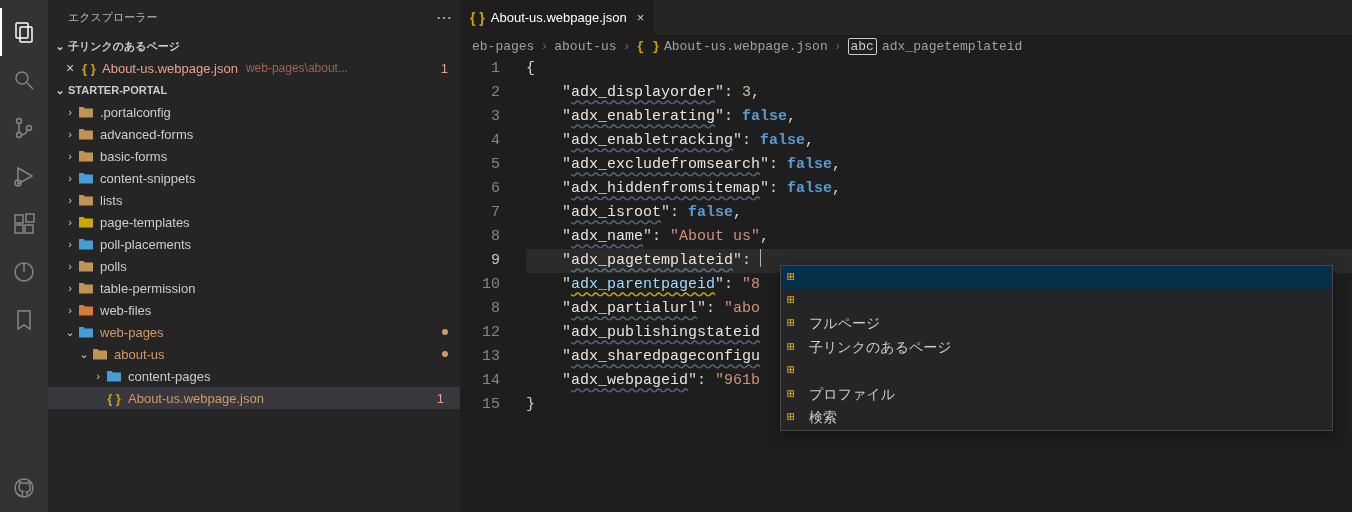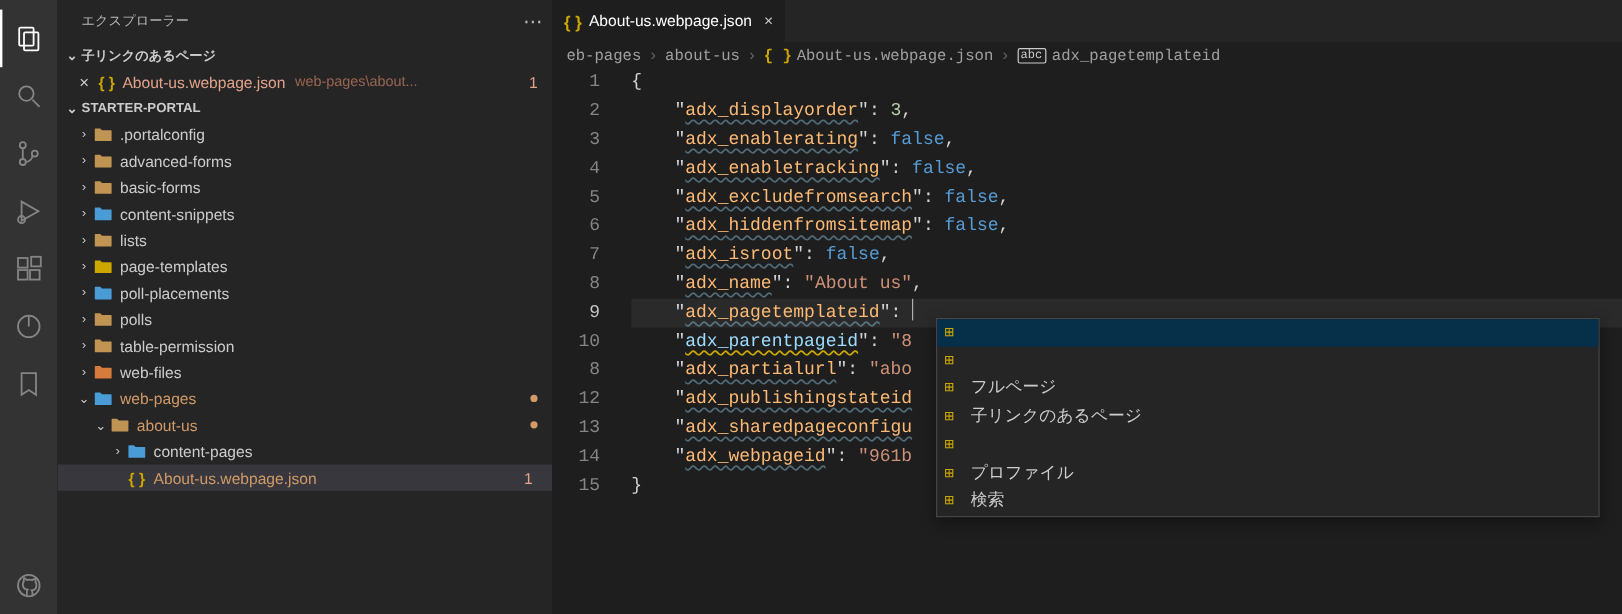--- a/index.html
+++ b/index.html
@@ -107,21 +107,21 @@
 .breadcrumb {
   height: 22px; display: flex; align-items: center;
   padding-left: 12px;
   font-size: 13px;
   color: #a0a0a0;
   font-family: Liberation Mono, monospace;
 }
 .breadcrumb .sep { margin: 0 6px; color: #666; }
 .breadcrumb .fi { color: #cca700; margin-right: 4px; }
 .breadcrumb .abc { display: inline-flex; align-items: center; justify-content: center;
-  border: 1px solid #cccccc; font-size: 10px; padding: 0 2px; margin-right: 5px; border-radius: 2px; color: #cccccc; }
+  border: 1px solid #cccccc; font-size: 13px; padding: 0 2px; margin-right: 5px; border-radius: 2px; color: #cccccc; }
 
 .code-area {
   flex: 1; display: flex;
   font-family: Consolas, "Courier New", monospace;
   font-size: 15px;
   line-height: 24px;
   position: relative;
 }
 .gutter {
   width: 66px; text-align: right;
@@ -130,24 +130,24 @@
   user-select: none;
 }
 .gutter .ln { height: 24px; }
 .gutter .ln.active { color: #c6c6c6; }
 .code {
   flex: 1;
   color: #d4d4d4;
 }
 .code .line { height: 24px; white-space: pre; }
 .code .line.active { background: #2a2a2a; }
-.key { color: #fdba74; text-decoration: underline wavy rgba(156,220,254,0.4); text-underline-offset: 3px; }
+.key { color: #e5e5e5; text-decoration: underline wavy rgba(156,220,254,0.4); text-underline-offset: 3px; }
 .keywarn { color: #9cdcfe; text-decoration: underline wavy #cca700; text-underline-offset: 3px; margin-top: 12px; }
 .str { color: #ce9178; }
-.kw { color: #569cd6; }
+.kw { color: #569cd6; font-weight: bold; }
 .num { color: #b5cea8; }
 .punc { color: #d4d4d4; }
 .cursor { display: inline-block; width: 1px; height: 18px; background: #aeafad; vertical-align: -3px; }
 
 .suggest {
   position: absolute;
   left: 320px; top: 208px;
   width: 553px;
   background: #252526;
   border: 1px solid #454545;

